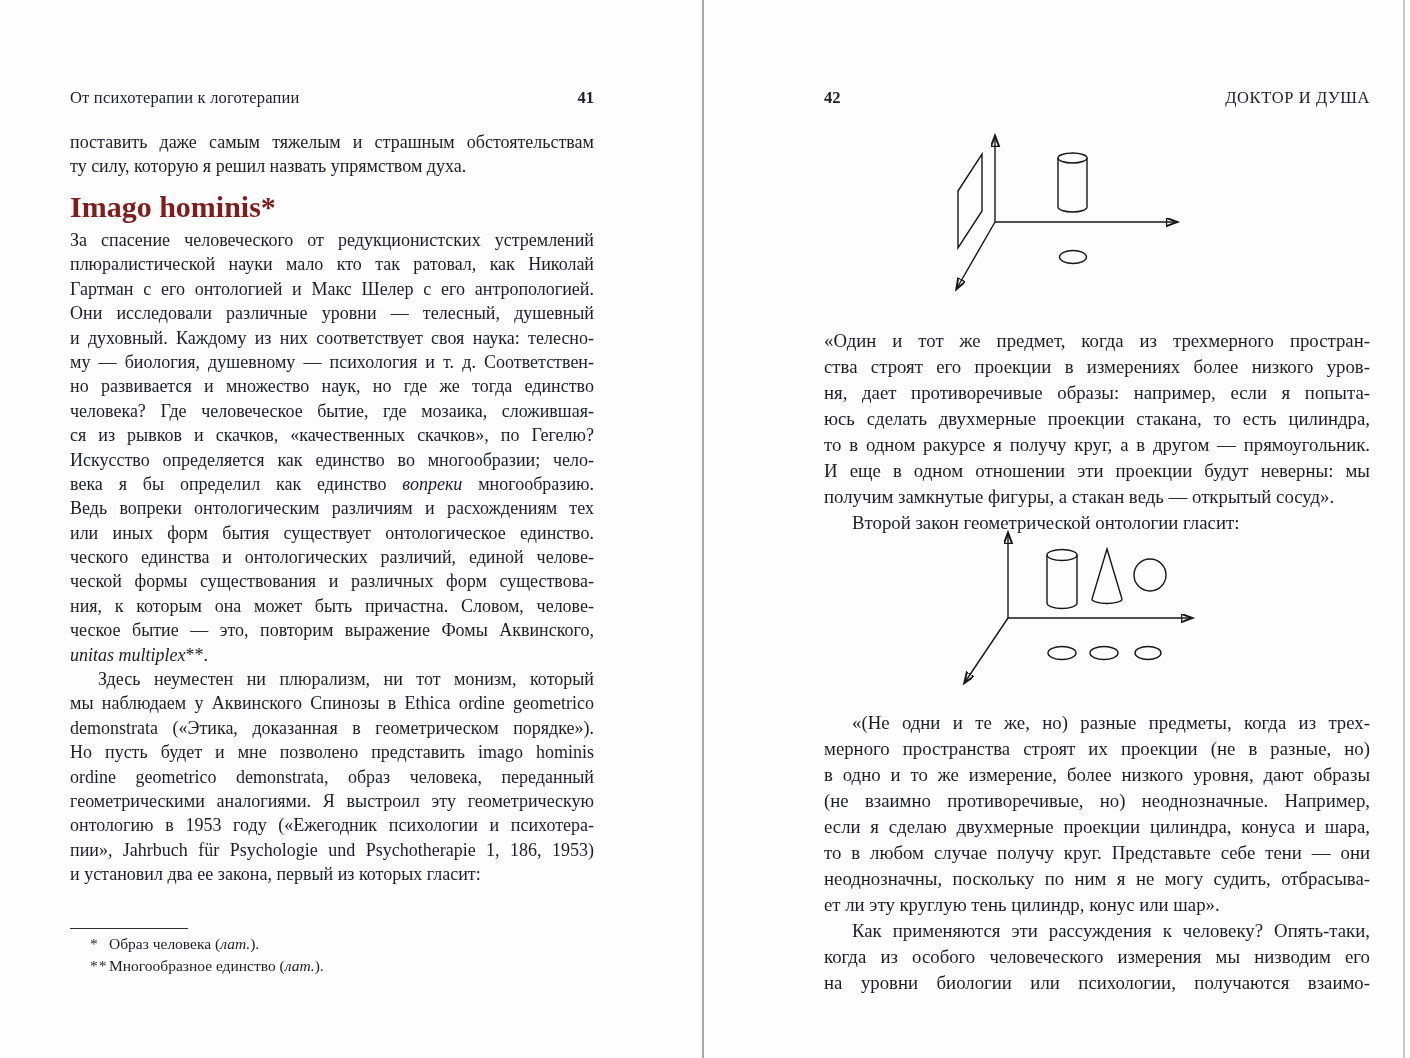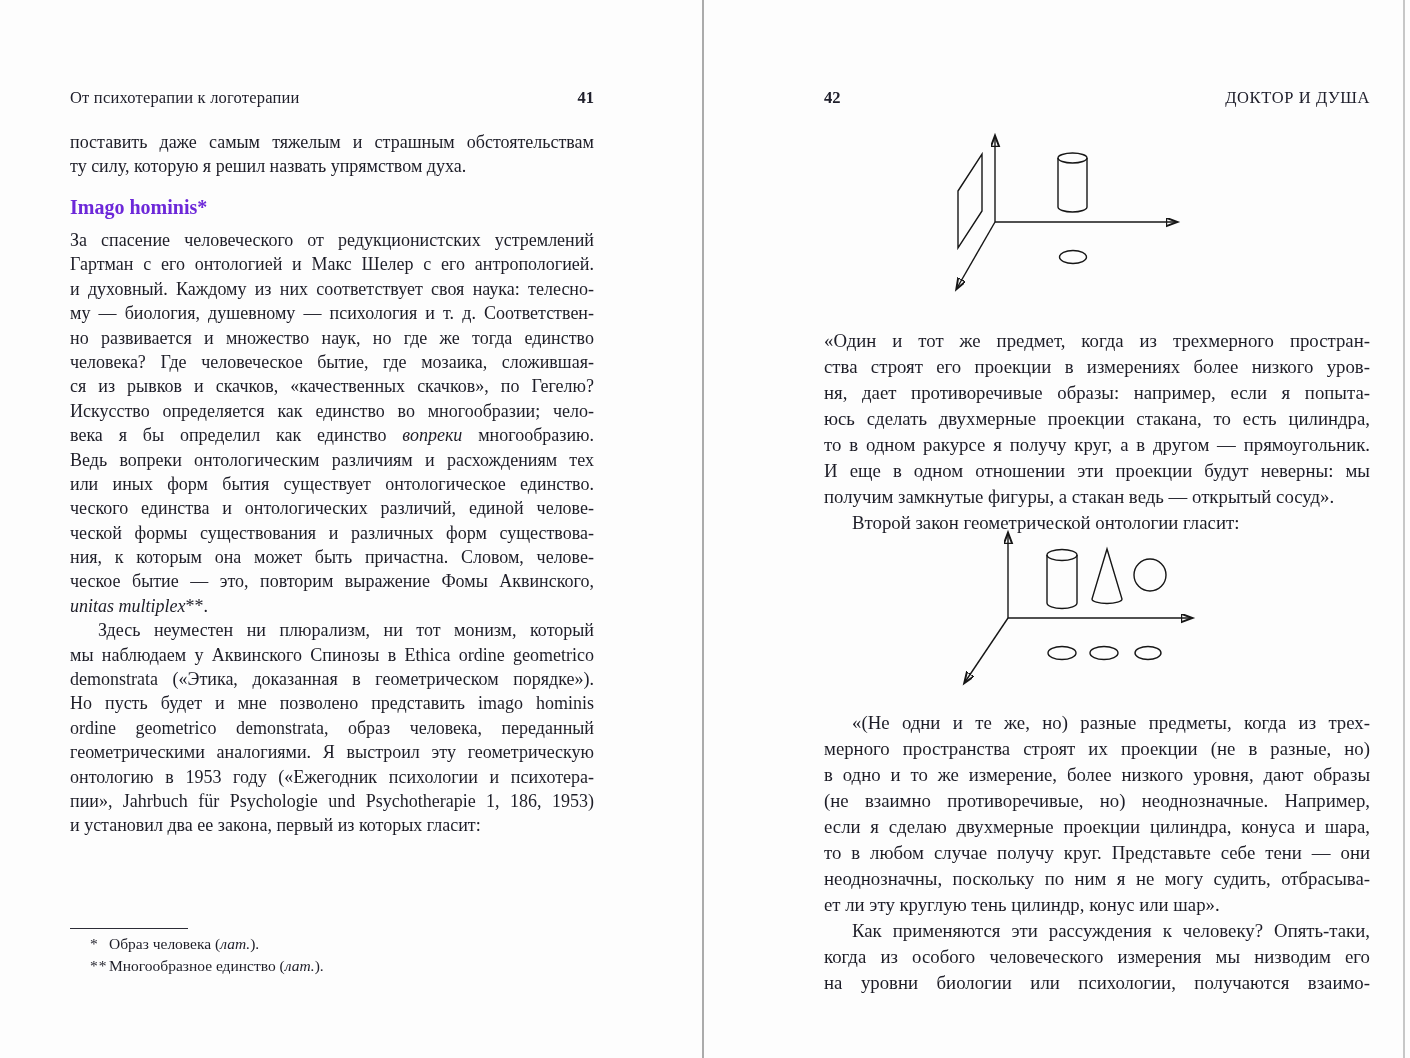--- a/index.html
+++ b/index.html
@@ -39,21 +39,21 @@
     text-align:justify; text-align-last:justify;
   }
   .lp-flow .line { height:24.4px; line-height:24.4px; font-size:18px; }
   .rp-flow .line { height:26px;   line-height:26px;   font-size:18.8px;font-family:Liberation Serif, serif; }
   .paragraph.end-left .line:last-child { text-align-last:left; }
   .paragraph.indent-first .line:first-child { text-indent:28px; }
 
   .intro-block     { position:absolute; left:70px; top:130px; width:524px; }
   .section-heading {
     position:absolute; left:70px; top:192px;
-    font-size:20px; font-weight:700; line-height:30px; color:#6d28d9;
+    font-size:30px; font-weight:700; line-height:30px; color:#7f1d1d;
   }
   .left-body  { position:absolute; left:70px;  top:228px; width:524px; }
   .right-body-1 { position:absolute; left:824px; top:328px; width:546px; }
   .right-body-2 { position:absolute; left:824px; top:710px; width:546px; }
 
   
   .footnote-rule {
     position:absolute; left:70px; top:928px; width:118px; height:0;
     border-top:1.6px solid #2c2c36;
   }
@@ -84,21 +84,23 @@
         <div class="line">поставить даже самым тяжелым и страшным обстоятельствам</div>
         <div class="line">ту силу, которую я решил назвать упрямством духа.</div>
       </div>
   </div>
 
   <div class="section-heading">Imago hominis*</div>
 
   <div class="left-body lp-flow">
     <div class="paragraph end-left">
         <div class="line">За спасение человеческого от редукционистских устремлений</div>
+        <div class="line">плюралистической науки мало кто так ратовал, как Николай</div>
         <div class="line">Гартман с его онтологией и Макс Шелер с его антропологией.</div>
+        <div class="line">Они исследовали различные уровни — телесный, душевный</div>
         <div class="line">и духовный. Каждому из них соответствует своя наука: телесно-</div>
         <div class="line">му — биология, душевному — психология и т. д. Соответствен-</div>
         <div class="line">но развивается и множество наук, но где же тогда единство</div>
         <div class="line">человека? Где человеческое бытие, где мозаика, сложившая-</div>
         <div class="line">ся из рывков и скачков, «качественных скачков», по Гегелю?</div>
         <div class="line">Искусство определяется как единство во многообразии; чело-</div>
         <div class="line">века я бы определил как единство <i>вопреки</i> многообразию.</div>
         <div class="line">Ведь вопреки онтологическим различиям и расхождениям тех</div>
         <div class="line">или иных форм бытия существует онтологическое единство.</div>
         <div class="line">ческого единства и онтологических различий, единой челове-</div>

